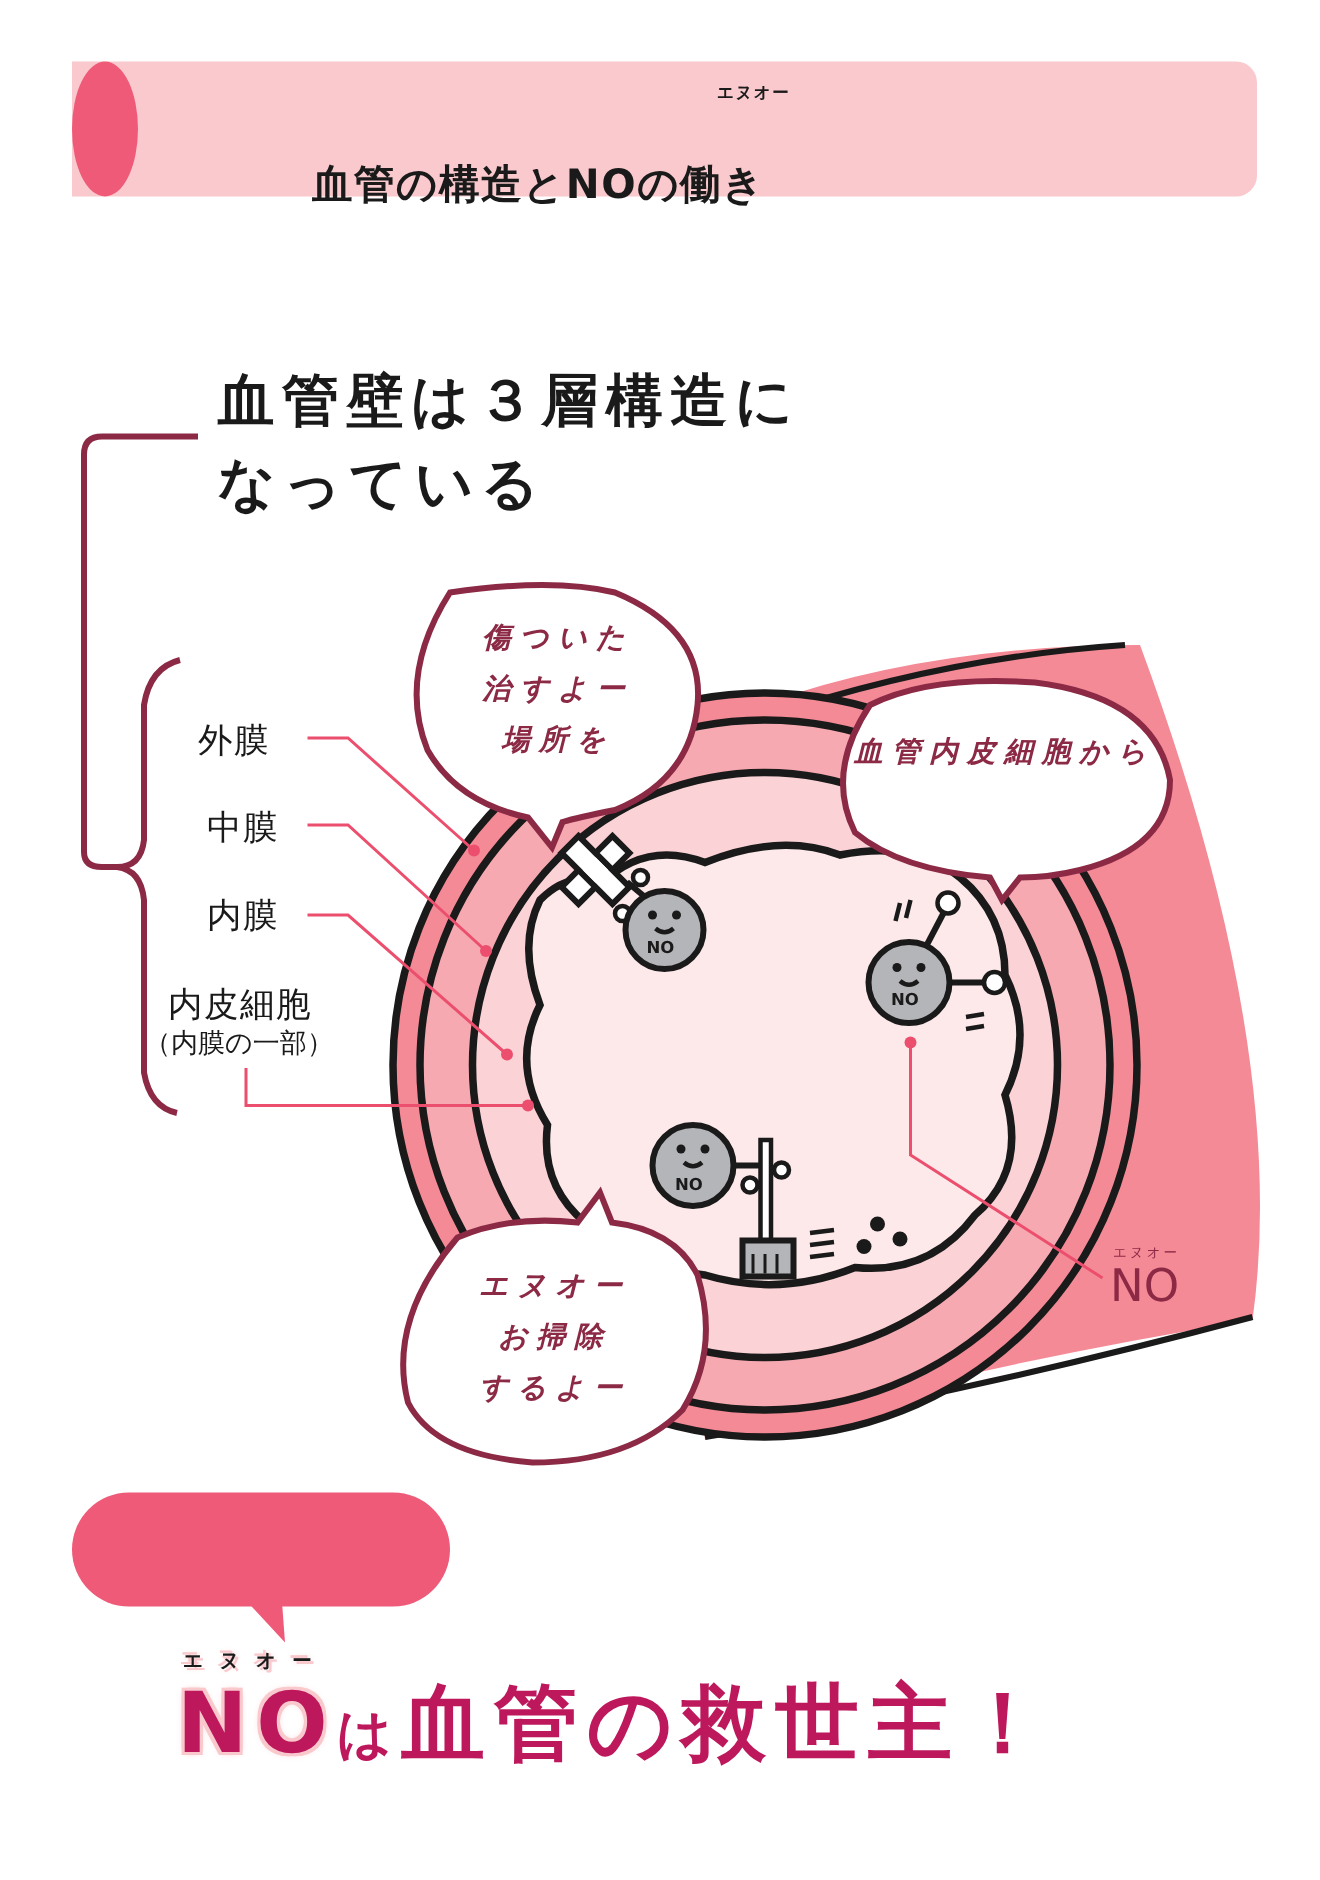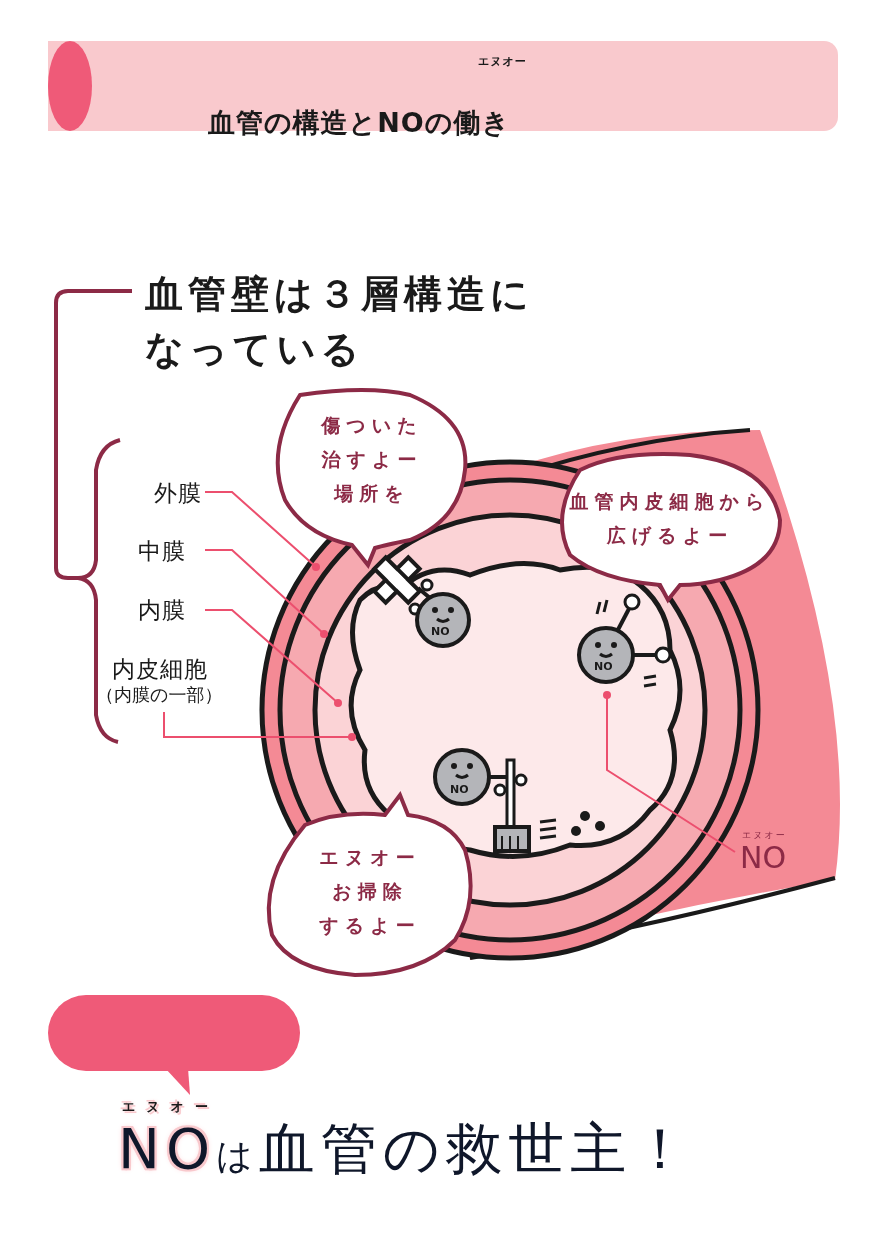--- a/index.html
+++ b/index.html
@@ -9,34 +9,34 @@
 
   
   .header-tube { left: 48px; top: 41px; width: 790px; height: 90px; background: #f9c9cd;
                  border-radius: 0 14px 14px 0; }
   .header-cap { left: 48px; top: 41px; width: 44px; height: 90px; background: #ef5a78; border-radius: 50%; }
   .header-title { left: 0; top: 69px; width: 718px; text-align: center; font-size: 27px; font-weight: bold;
                   color: #1a1a1a; letter-spacing: 1px; margin-top: 36px; }
   .header-ruby { left: 478px; top: 54px; font-size: 11px; font-weight: bold; color: #1a1a1a; letter-spacing: 1px; }
 
   .headline { left: 145px; top: 240px; font-size: 38px; font-weight: bold; color: #1a1a1a; line-height: 55px;
-              letter-spacing: 5px; margin-top: 27px; }
+              letter-spacing: 5px; }
 
   .layer-label { font-size: 23px; color: #1a1a1a; letter-spacing: 1px; }
   .layer-sub { font-size: 18px; color: #1a1a1a; }
 
-  .bubble-text { font-size: 19px; font-weight: bold; color: #8c2a46; text-align: center; line-height: 34px; letter-spacing: 6px; }
+  .bubble-text { font-size: 19px; font-weight: bold; color: #8c2a46; text-align: center; line-height: 34px; letter-spacing: 6px; font-style: italic; }
 
   .no-label { left: 740px; top: 840px; font-size: 30px; color: #8c2a46; }
   .no-ruby { left: 742px; top: 829px; font-size: 9px; color: #8c2a46; letter-spacing: 2px; }
 
   .pink-bubble { left: 48px; top: 995px; width: 252px; height: 76px; background: #ef5a78; border-radius: 40px; }
   .pink-bubble-text { left: 48px; top: 1003px; width: 252px; font-size: 17px; color: #ffffff; text-align: center; line-height: 27px; }
 
-  .slogan { left: 118px; top: 1112px; font-size: 56px; font-weight: normal; color: #0f172a; letter-spacing: 6px; white-space: nowrap; }
+  .slogan { left: 118px; top: 1112px; font-size: 56px; font-weight: bold; color: #be185d; letter-spacing: 6px; white-space: nowrap; }
   .slogan .no { text-shadow: 0 0 6px #f9c9cd, 0 0 3px #f9c9cd, 2px 2px 0 #f9c9cd, -2px -2px 0 #f9c9cd, 2px -2px 0 #f9c9cd, -2px 2px 0 #f9c9cd; }
   .slogan .ha { font-size: 36px; }
   .slogan-ruby { left: 122px; top: 1098px; font-size: 13px; font-weight: bold; color: #1a1a1a; letter-spacing: 11px;
                  text-shadow: 0 0 4px #f9c9cd, 2px 2px 0 #f9c9cd, -2px -2px 0 #f9c9cd; }
 </style>
 </head>
 <body>
 
 <div class="abs header-tube"></div>
 <div class="abs header-cap"></div>
@@ -127,34 +127,33 @@
     <circle cx="600" cy="826" r="5" fill="#1a1a1a"></circle>
   </g>
 
   <path d="M300 395 Q368 385 410 395 Q470 420 465 470 Q460 520 410 540 Q385 545 375 548 L368 565 L352 545 Q305 535 285 500 Q265 450 300 395 Z" fill="#fff" stroke="#8c2a46" stroke-width="4"></path>
   <path d="M580 470 Q620 450 690 455 Q770 465 780 520 Q780 565 720 580 Q700 585 680 585 L668 600 L660 585 Q600 580 570 555 Q550 515 580 470 Z" fill="#fff" stroke="#8c2a46" stroke-width="4"></path>
   <path d="M305 825 Q340 810 385 815 L400 795 L408 815 Q450 820 465 850 Q480 900 455 940 Q420 975 355 975 Q290 970 272 935 Q258 880 305 825 Z" fill="#fff" stroke="#8c2a46" stroke-width="4"></path>
 
   <path d="M165 1068 L190 1095 L188 1068 Z" fill="#ef5a78"></path>
 </svg>
 
-<div class="abs layer-label" style="left:154px;top:478px">外膜</div>
+<div class="abs layer-label" style="left:132px;top:478px">外膜</div>
 <div class="abs layer-label" style="left:138px;top:536px">中膜</div>
 <div class="abs layer-label" style="left:138px;top:595px">内膜</div>
 <div class="abs layer-label" style="left:112px;top:654px">内皮細胞</div>
 <div class="abs layer-sub" style="left:96px;top:683px">（内膜の一部）</div>
 
 <div class="abs bubble-text" style="left:282px;top:408px;width:180px">
   <div>傷ついた</div>
     <div>治すよー</div>
     <div>場所を</div>
 </div>
 <div class="abs bubble-text" style="left:560px;top:484px;width:220px">
   <div>血管内皮細胞から</div>
-    <div>広げるよー</div>
 </div>
 <div class="abs bubble-text" style="left:275px;top:840px;width:190px">
   <div>エヌオー</div>
     <div>お掃除</div>
     <div>するよー</div>
 </div>
 
 <div class="abs" style="left:431px;top:625px;font-size:11px;font-weight:bold;color:#1a1a1a">NO</div>
 <div class="abs" style="left:594px;top:660px;font-size:11px;font-weight:bold;color:#1a1a1a">NO</div>
 <div class="abs" style="left:450px;top:783px;font-size:11px;font-weight:bold;color:#1a1a1a">NO</div>

